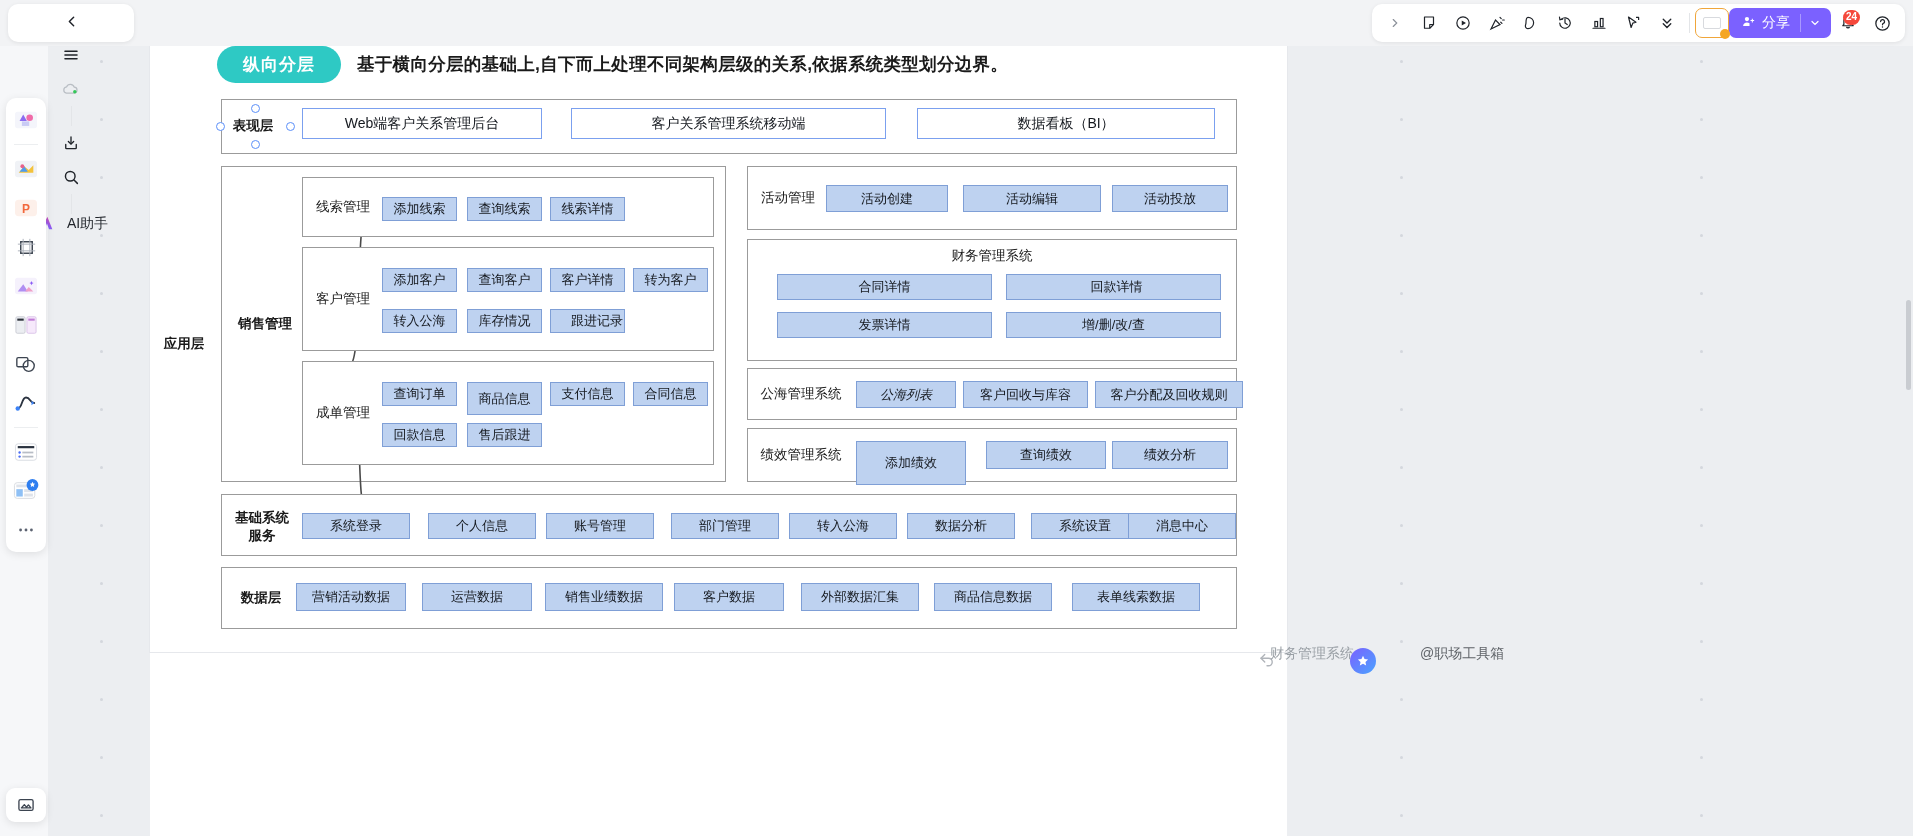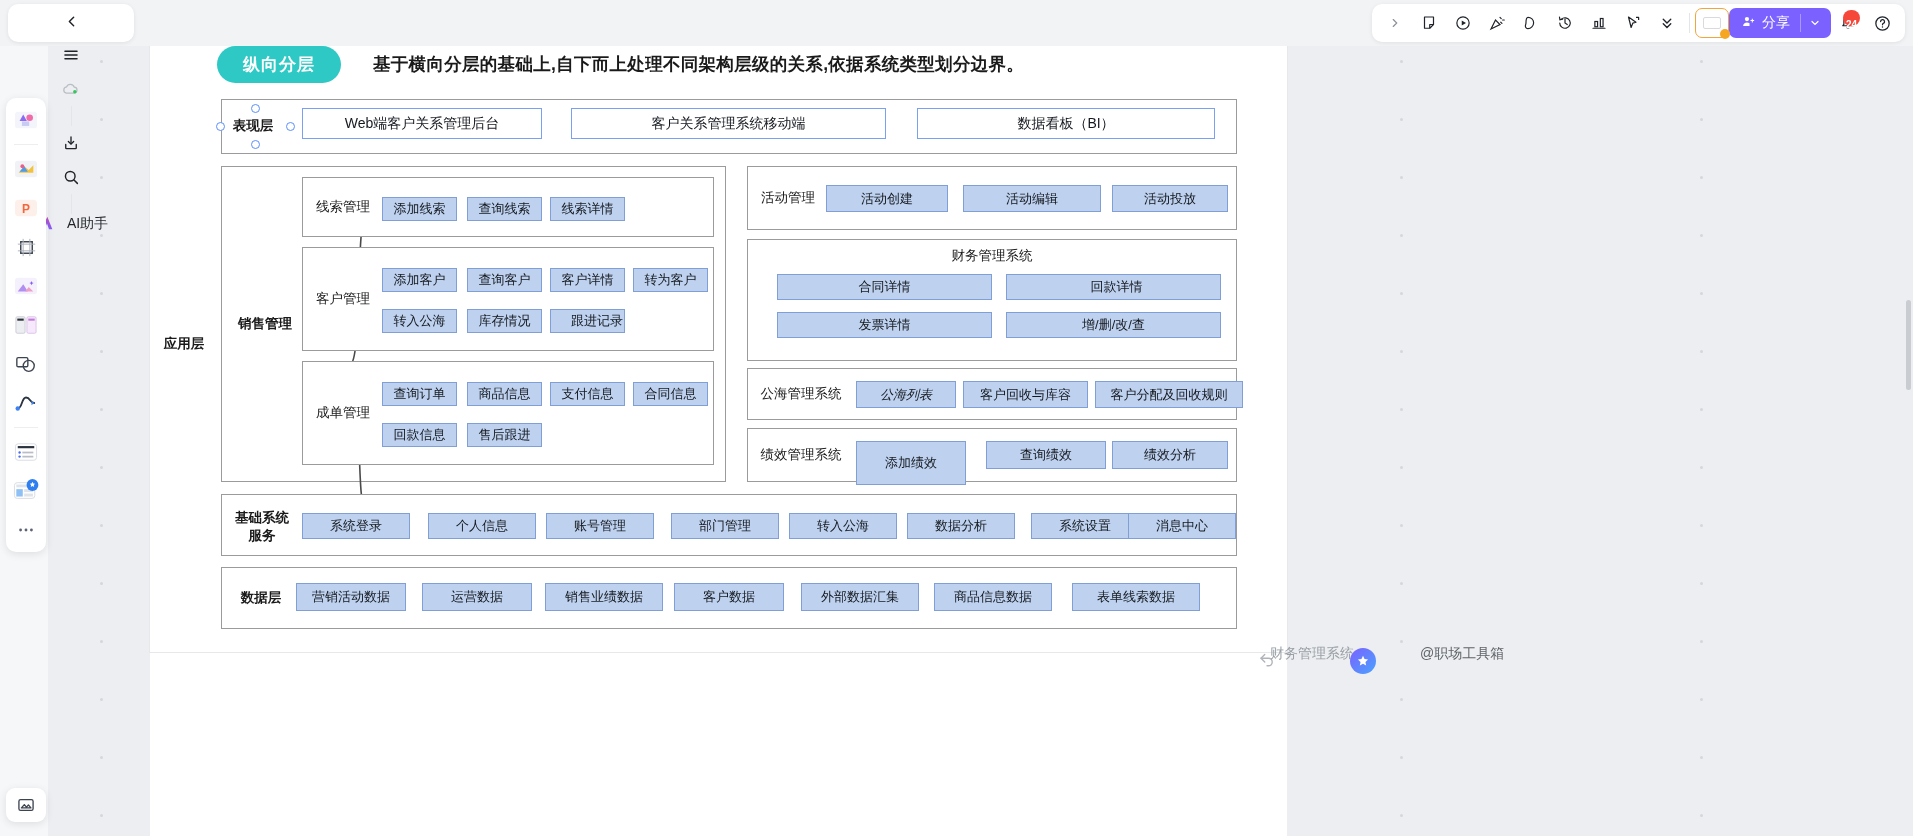--- a/index.html
+++ b/index.html
@@ -74,21 +74,21 @@
     padding:0 10px 0 12px;font-size:14px;cursor:pointer;white-space:nowrap;
   }
   #share-caret{
     display:flex;align-items:center;justify-content:center;
     border-left:1px solid rgba(255,255,255,.35); padding-left:8px;margin-left:4px;height:18px;
   }
   #bell-wrap{position:relative;}
   #bell-badge{
     position:absolute;top:-2px;right:-3px;background:#f5483b;color:#fff;
     font-size:10px;line-height:14px;min-width:17px;height:15px;border-radius:8px;
-    text-align:center;padding:8px 3px;font-weight:bold;
+    text-align:center;padding:0 3px;font-weight:bold;
   }
   #avatar-chip{
     width:34px;height:30px;border-radius:7px;border:1.5px solid #f0a63a;
     display:flex;align-items:center;justify-content:center;position:relative;
     background:#fff;
   }
   #avatar-chip .mini{width:18px;height:12px;background:#fff;border:1px solid #d8dade;border-radius:2px;}
   #avatar-dot{position:absolute;right:-2px;bottom:-2px;width:10px;height:10px;border-radius:50%;background:#f5a623;}
 
   
@@ -104,21 +104,21 @@
     position:absolute;left:6px;bottom:14px;width:40px;height:34px;
     background:#fff;border-radius:9px;box-shadow:0 2px 8px rgba(0,0,0,.10);
     display:flex;align-items:center;justify-content:center;cursor:pointer;
   }
 
   
   #diagram{ position:absolute; left:150px; top:46px; width:1137px; height:606px; }
 
   #banner{
     position:absolute; left:67px; top:-2px; width:1000px; height:40px;
-    display:flex; align-items:center; gap:32px;
+    display:flex; align-items:center; gap:16px;
   }
   #banner-pill{
     background:#2ec9c4; color:#ffffff; font-size:17px; font-weight:bold;
     border-radius:19px; padding:7px 26px; white-space:nowrap; letter-spacing:1px;
   }
   #banner-text{ font-size:17.5px; color:#1a1a1a; font-weight:bold; white-space:nowrap; letter-spacing:.3px;}
 
   .outer-box{ position:absolute; border:1.5px solid #9b9b9b; background:#fff; }
   .inner-box{ position:absolute; border:1.5px solid #9b9b9b; background:#fff; }
   .row-label{
@@ -455,21 +455,21 @@
   <div class="chip" style="left:317px;top:222px;width:75px;height:24px;">查询客户</div>
   <div class="chip" style="left:400px;top:222px;width:75px;height:24px;">客户详情</div>
   <div class="chip" style="left:483px;top:222px;width:75px;height:24px;">转为客户</div>
   <div class="chip" style="left:232px;top:263px;width:75px;height:24px;">转入公海</div>
   <div class="chip" style="left:317px;top:263px;width:75px;height:24px;">库存情况</div>
   <div class="chip" style="left:400px;top:263px;width:75px;height:24px;padding-left:19px;">跟进记录</div>
 
   <div class="inner-box" style="left:152px;top:315px;width:412px;height:104px;"></div>
   <div class="row-label" style="left:160px;top:357px;width:66px;height:20px;font-weight:normal;">成单管理</div>
   <div class="chip" style="left:232px;top:336px;width:75px;height:24px;">查询订单</div>
-  <div class="chip" style="left:317px;top:336px;width:75px;height:24px;">商品信息</div>
+  <div class="chip" style="left:317px;top:336px;width:75px;height:33px;">商品信息</div>
   <div class="chip" style="left:400px;top:336px;width:75px;height:24px;">支付信息</div>
   <div class="chip" style="left:483px;top:336px;width:75px;height:24px;">合同信息</div>
   <div class="chip" style="left:232px;top:377px;width:75px;height:24px;">回款信息</div>
   <div class="chip" style="left:317px;top:377px;width:75px;height:24px;">售后跟进</div>
 
   <div class="outer-box" style="left:597px;top:120px;width:490px;height:64px;"></div>
   <div class="row-label" style="left:604px;top:142px;width:68px;height:20px;font-weight:normal;">活动管理</div>
   <div class="chip" style="left:676px;top:139px;width:122px;height:27px;">活动创建</div>
   <div class="chip" style="left:813px;top:139px;width:138px;height:27px;">活动编辑</div>
   <div class="chip" style="left:962px;top:139px;width:116px;height:27px;">活动投放</div>

